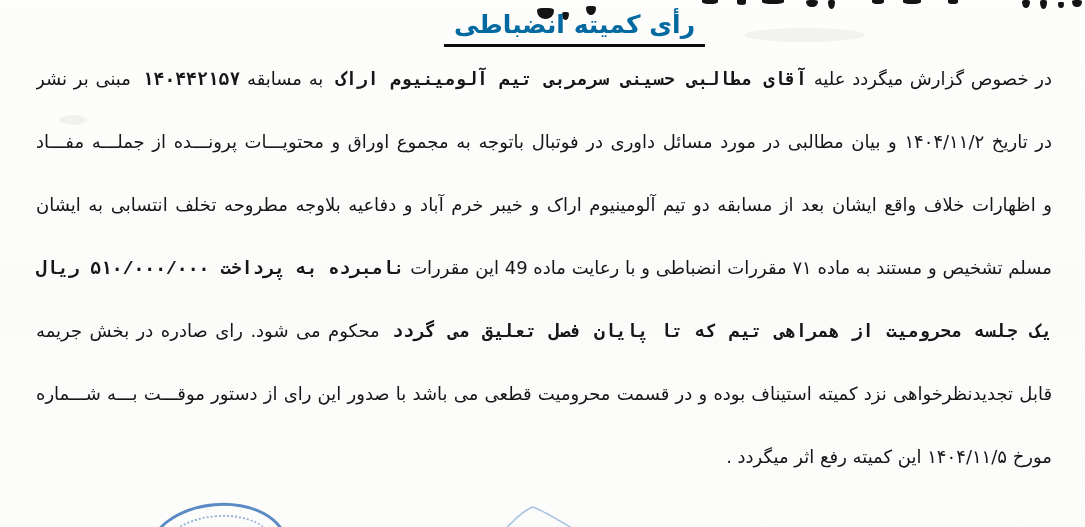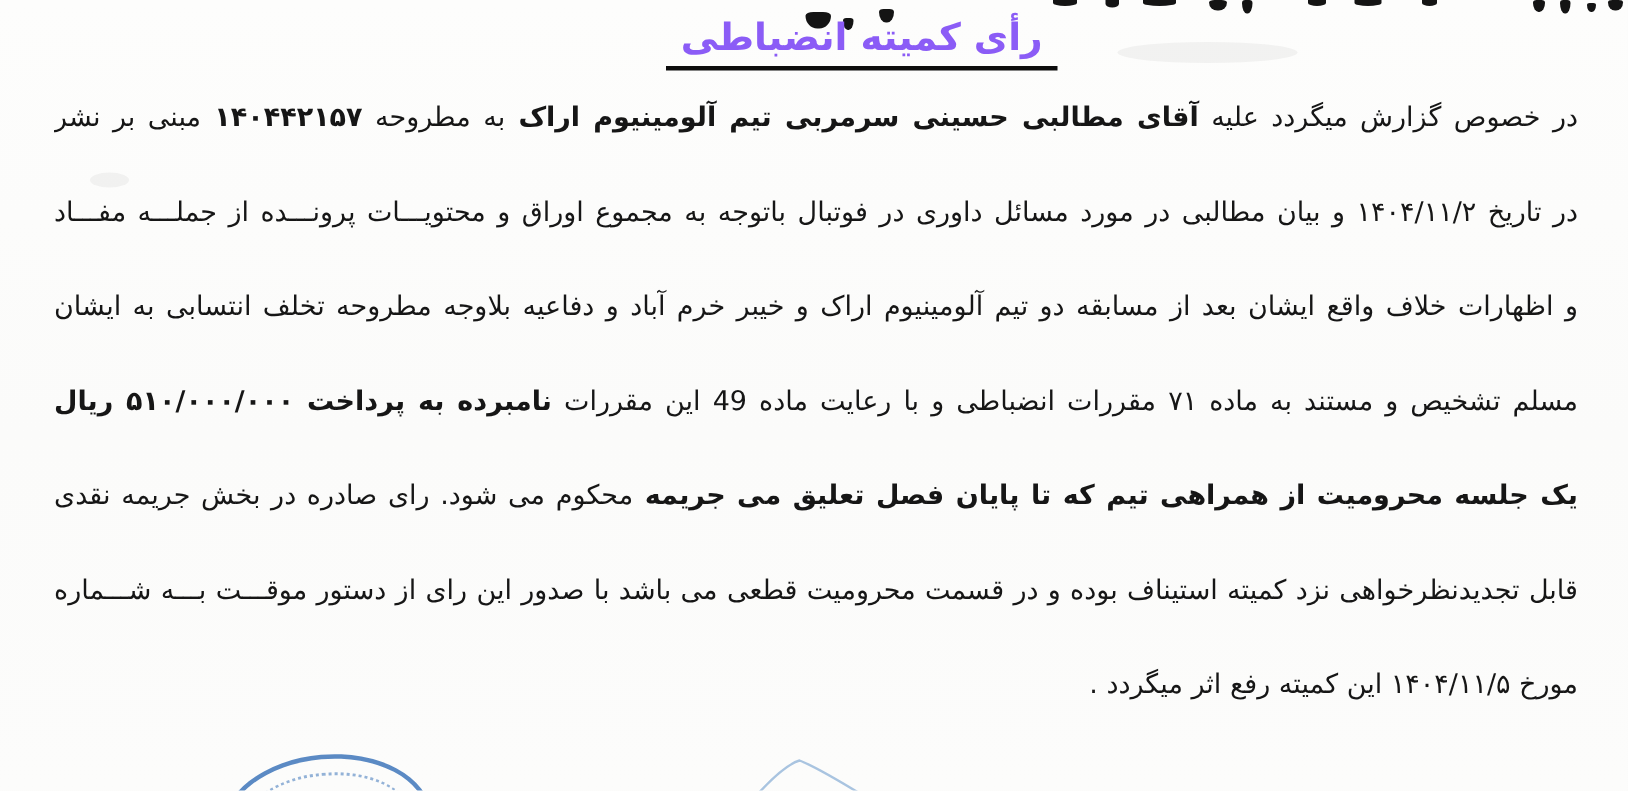--- a/index.html
+++ b/index.html
@@ -21,21 +21,21 @@
   .title-wrap {
     position: absolute; top: 10px; left: 0; right: 0;
     text-align: center;
     transform: translateX(32px);
     direction: rtl;
   }
   .title {
     display: inline-block;
     font-weight: bold;
     font-size: 25px;
-    color: #8b5cf6;
+    color: #0369a1;
     border-bottom: 3px solid #0d0d0d;
     padding: 0 10px 5px 10px;
     letter-spacing: 0;
   }
 
   
   .doc-body {
     position: absolute;
     top: 47px; right: 33px; left: 36px;
     direction: rtl;
@@ -44,21 +44,21 @@
     height: 63px;
     line-height: 63px;
     font-size: 18px;
     color: #161616;
     text-align: justify;
     text-align-last: justify;
     overflow: hidden;
   }
   .doc-line.no-justify { text-align: left; text-align-last: right; }
   .seg { font-weight: normal; }
-  .seg.bold { font-weight: bold; }
+  .seg.bold { font-weight: bold; font-family: Liberation Mono, monospace; }
 
   
   .round-stamp {
     position: absolute;
     left: 148px; top: 503px;
     width: 140px; height: 92px;
     border: 3px solid rgba(91, 138, 196, 0.75);
     border-radius: 50%;
     transform: rotate(-5deg);
     box-sizing: border-box;
@@ -98,25 +98,25 @@
   <span class="remnant r-blob" style="left:1040px; top:0;   width:7px;  height:9px;"></span>
   <span class="remnant r-blob" style="left:1058px; top:2px; width:6px;  height:6px;"></span>
   <span class="remnant r-blob" style="left:1072px; top:0;   width:10px; height:7px;"></span>
 </div>
 
 <div class="title-wrap">
   <span class="title">رأی کمیته انضباطی</span>
 </div>
 
 <div class="doc-body" style="color: rgb(22, 22, 22);">
-    <div class="doc-line"><span class="seg">در خصوص گزارش میگردد علیه </span><span class="seg bold">آقای مطالبی حسینی سرمربی تیم آلومینیوم اراک </span><span class="seg">به مطروحه </span><span class="seg bold">۱۴۰۴۴۲۱۵۷ </span><span class="seg">مبنی بر نشر اکاذیب از طریق مصـــاحبه</span></div>
+    <div class="doc-line"><span class="seg">در خصوص گزارش میگردد علیه </span><span class="seg bold">آقای مطالبی حسینی سرمربی تیم آلومینیوم اراک </span><span class="seg">به مسابقه </span><span class="seg bold">۱۴۰۴۴۲۱۵۷ </span><span class="seg">مبنی بر نشر اکاذیب از طریق مصـــاحبه</span></div>
     <div class="doc-line"><span class="seg">در تاریخ ۱۴۰۴/۱۱/۲ و بیان مطالبی در مورد مسائل داوری در فوتبال باتوجه به مجموع اوراق و محتویـــات پرونـــده از جملـــه مفـــاد مصـــاحبه</span></div>
     <div class="doc-line"><span class="seg">و اظهارات خلاف واقع ایشان بعد از مسابقه دو تیم آلومینیوم اراک و خیبر خرم آباد و دفاعیه بلاوجه مطروحه تخلف انتسابی به ایشان محرز و</span></div>
     <div class="doc-line"><span class="seg">مسلم تشخیص و مستند به ماده ۷۱ مقررات انضباطی و با رعایت ماده 49 این مقررات </span><span class="seg bold">نامبرده به پرداخت ۵۱۰/۰۰۰/۰۰۰ ریال جریمـــه نقـــدی و</span></div>
-    <div class="doc-line"><span class="seg bold">یک جلسه محرومیت از همراهی تیم که تا پایان فصل تعلیق می جریمه </span><span class="seg">محکوم می شود. رای صادره در بخش جریمه نقدی ظرف مدت ۷ روز از ابلاغ</span></div>
+    <div class="doc-line"><span class="seg bold">یک جلسه محرومیت از همراهی تیم که تا پایان فصل تعلیق می گردد </span><span class="seg">محکوم می شود. رای صادره در بخش جریمه نقدی ظرف مدت ۷ روز از ابلاغ</span></div>
     <div class="doc-line"><span class="seg">قابل تجدیدنظرخواهی نزد کمیته استیناف بوده و در قسمت محرومیت قطعی می باشد با صدور این رای از دستور موقـــت بـــه شـــماره ۱۵۶۴</span></div>
     <div class="doc-line no-justify"><span class="seg">مورخ ۱۴۰۴/۱۱/۵ این کمیته رفع اثر میگردد .</span></div>
   </div>
 
 <div class="smudge" style="left:60px; top:115px; width:26px; height:10px;"></div>
 <div class="smudge" style="left:745px; top:28px; width:120px; height:14px;"></div>
 
 <div class="round-stamp" style="border-color: rgb(91, 138, 196);">
   <div class="inner-arc"></div>
 </div>

